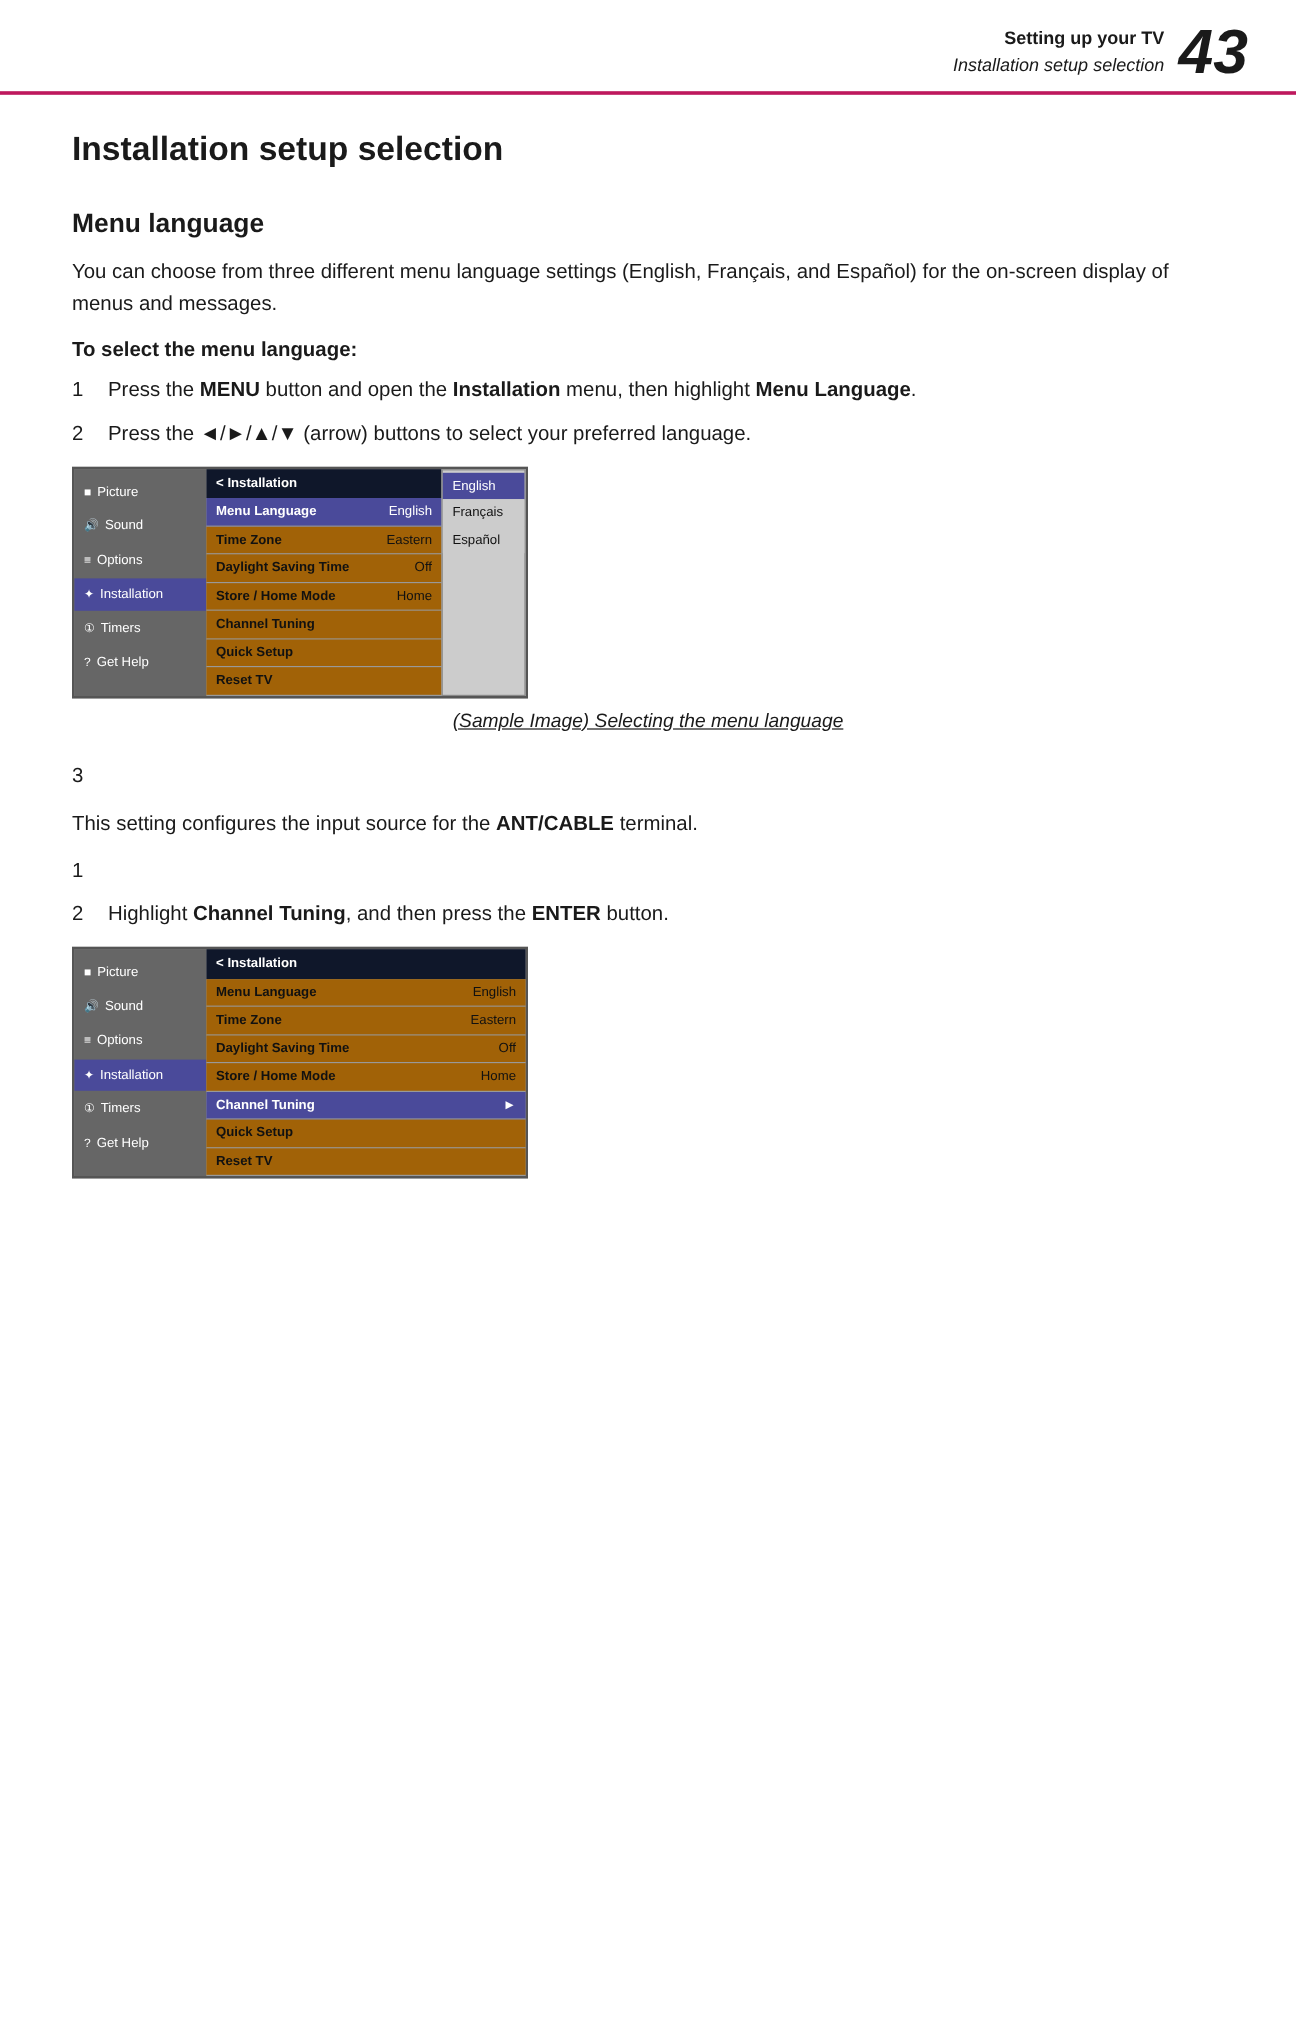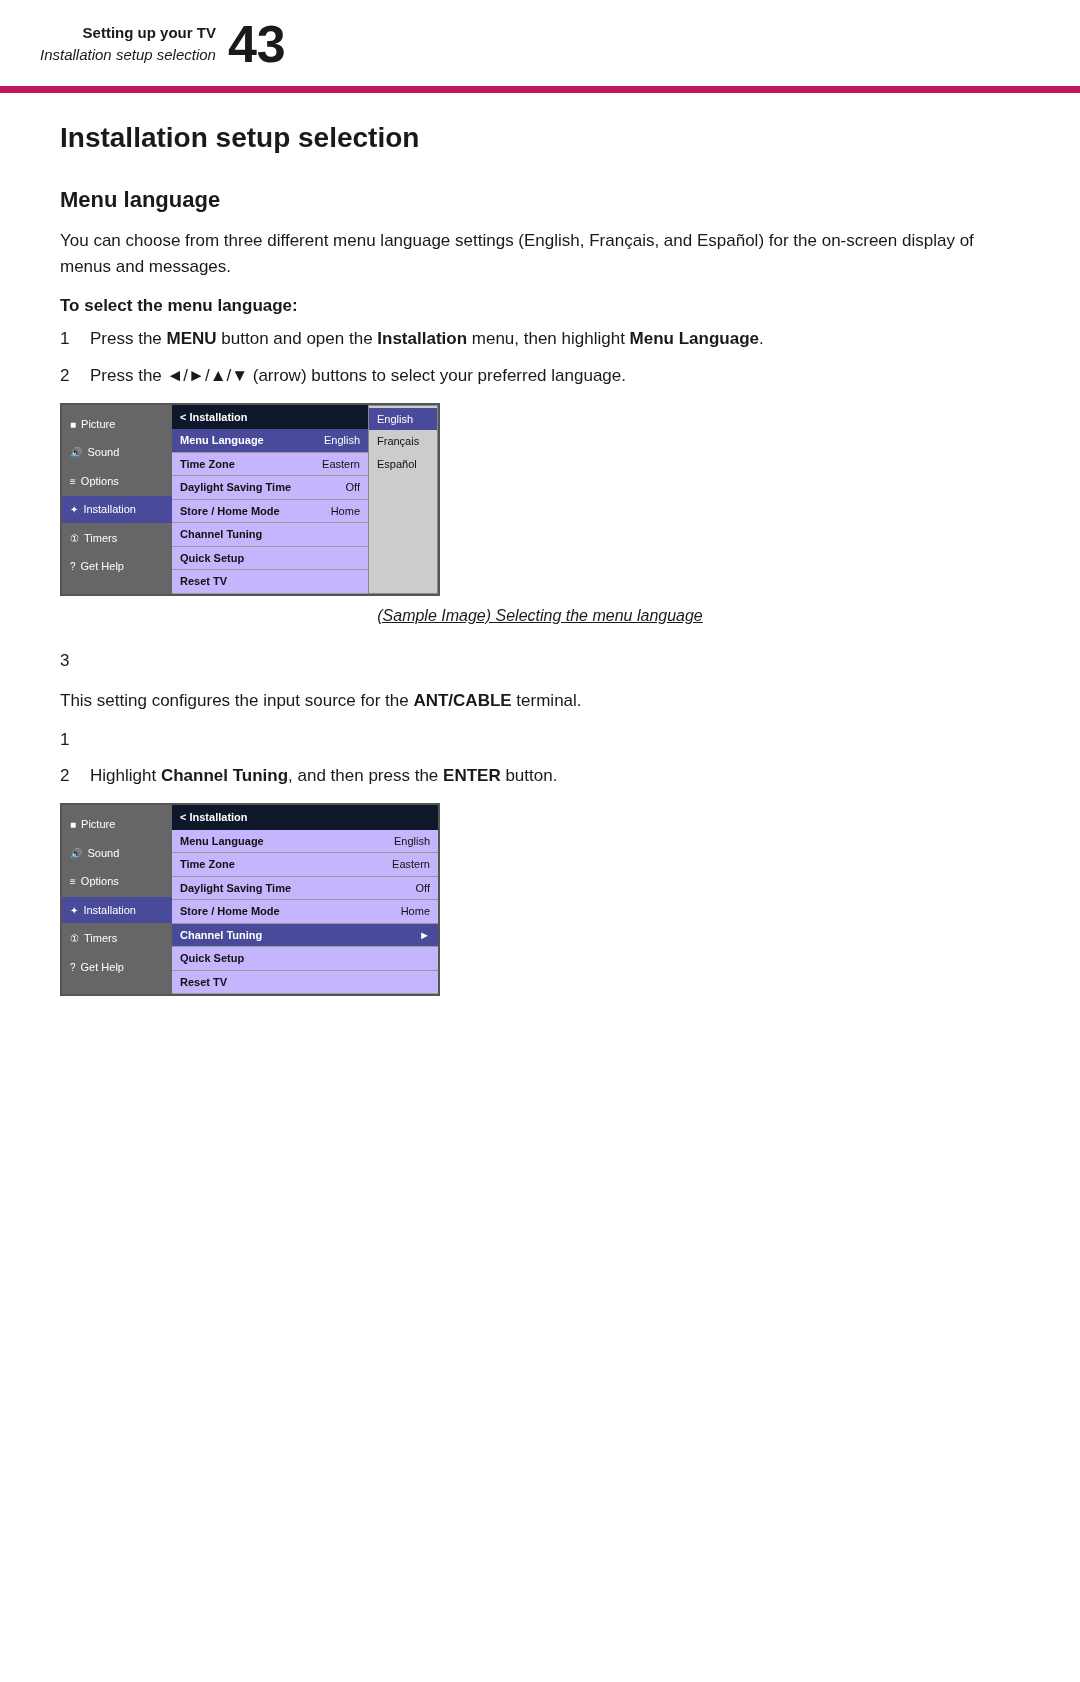--- a/index.html
+++ b/index.html
@@ -9,44 +9,45 @@
       background: #ffffff;
       font-family: 'Times New Roman', Times, serif;
       color: #1a1a1a;
       font-size: 18px;
       line-height: 1.5;
     }
 
     
     .page-header {
       display: flex;
-      justify-content: flex-start;
+      justify-content: flex-end;
       align-items: flex-start;
-      padding: 18px 40px 16px 40px;
-      border-bottom: 7px solid #be185d;
+      padding: 18px 40px 6px 40px;
+      border-bottom: 3px solid #be185d;
     }
     .header-right {
       text-align: right;
     }
     .header-title {
       font-weight: bold;
       font-size: 15px;
       font-family: Arial, sans-serif;
     }
     .header-subtitle {
       font-style: italic;
       font-size: 15px;
       font-family: Arial, sans-serif;
     }
     .page-number {
       font-size: 52px;
       font-weight: bold;
       font-family: Arial, sans-serif;
       line-height: 1;
       margin-left: 12px;
+      font-style: italic;
     }
     .header-inner {
       display: flex;
       align-items: center;
     }
 
     
     .content {
       padding: 24px 60px 40px 60px;
     }
@@ -147,21 +148,21 @@
       color: #fff;
       padding: 4px 8px;
       font-size: 11px;
       font-weight: bold;
     }
 
     .tv-menu-row {
       display: flex;
       justify-content: space-between;
       padding: 3px 8px;
-      background: #c4b5fd;
+      background: #a16207;
       border-bottom: 1px solid #999;
       font-size: 11px;
       color: #111;
     }
     .tv-menu-row.highlighted {
       background: #4a4a9a;
       color: #fff;
     }
     .tv-menu-row .row-label { font-weight: bold; }
     .tv-menu-row .row-value { }

